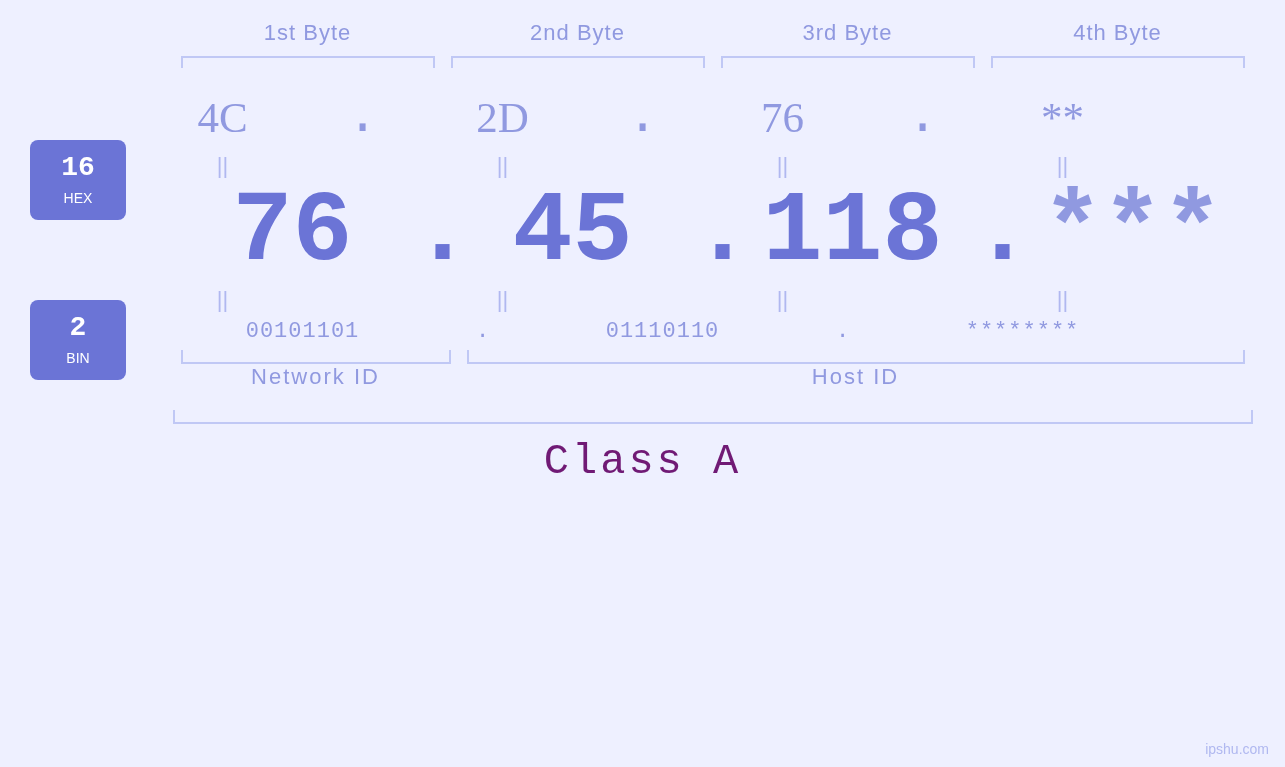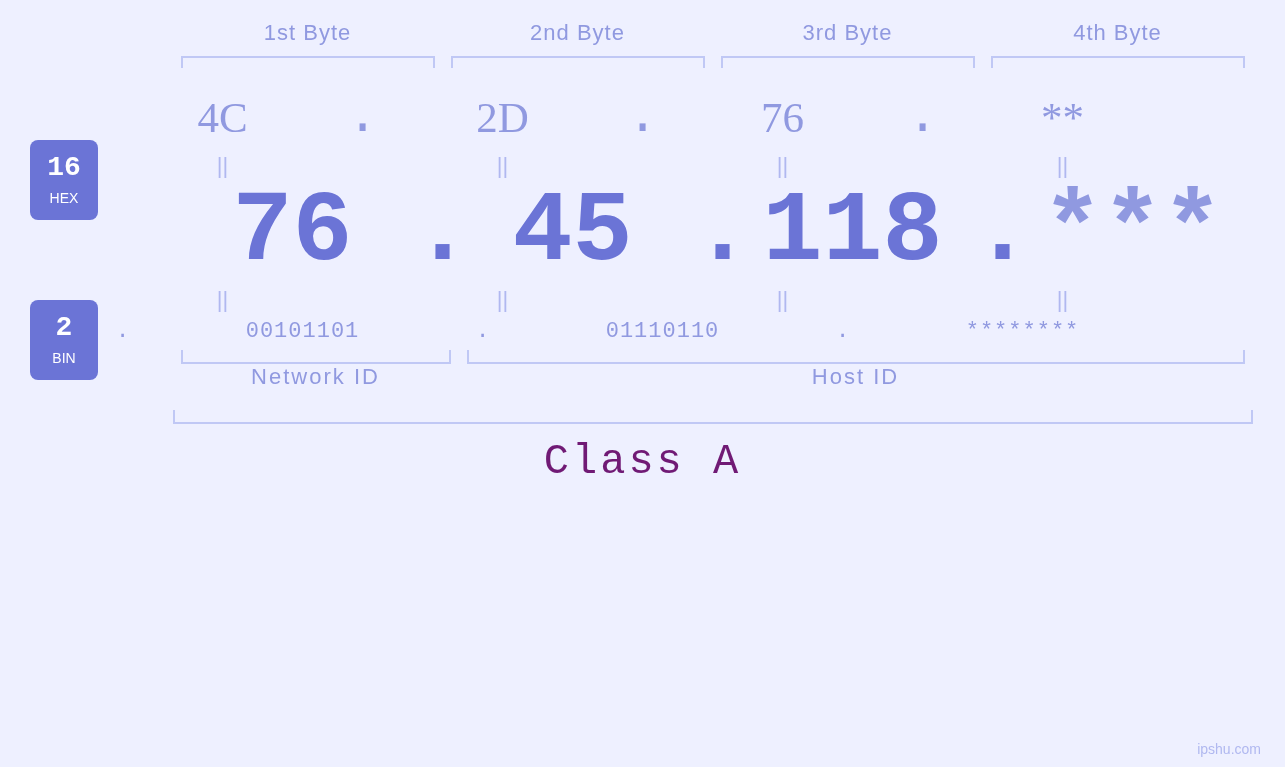--- a/index.html
+++ b/index.html
@@ -66,21 +66,21 @@
     .base-badges {
       position: absolute;
       left: 30px;
       top: 140px;
       display: flex;
       flex-direction: column;
       gap: 80px;
     }
 
     .base-badge {
-      width: 68px;
+      width: 96px;
       height: 80px;
       background-color: #6b74d6;
       border-radius: 8px;
       display: flex;
       flex-direction: column;
       align-items: center;
       justify-content: center;
       color: white;
     }
 
@@ -208,21 +208,21 @@
       font-family: 'Courier New', Courier, monospace;
       text-align: center;
       margin-top: 14px;
       letter-spacing: 3px;
     }
 
     
     .watermark {
       position: absolute;
       bottom: 10px;
-      right: 24px;
+      right: 16px;
       color: #b0b8f0;
       font-size: 14px;
       font-family: Arial, sans-serif;
     }
 
     .hex-dot { font-size: 52px; color: #9099e0; }
     .bin-dot { font-size: 22px; color: #9099e0; }
 
     .masked { color: #9099e0; }
 

